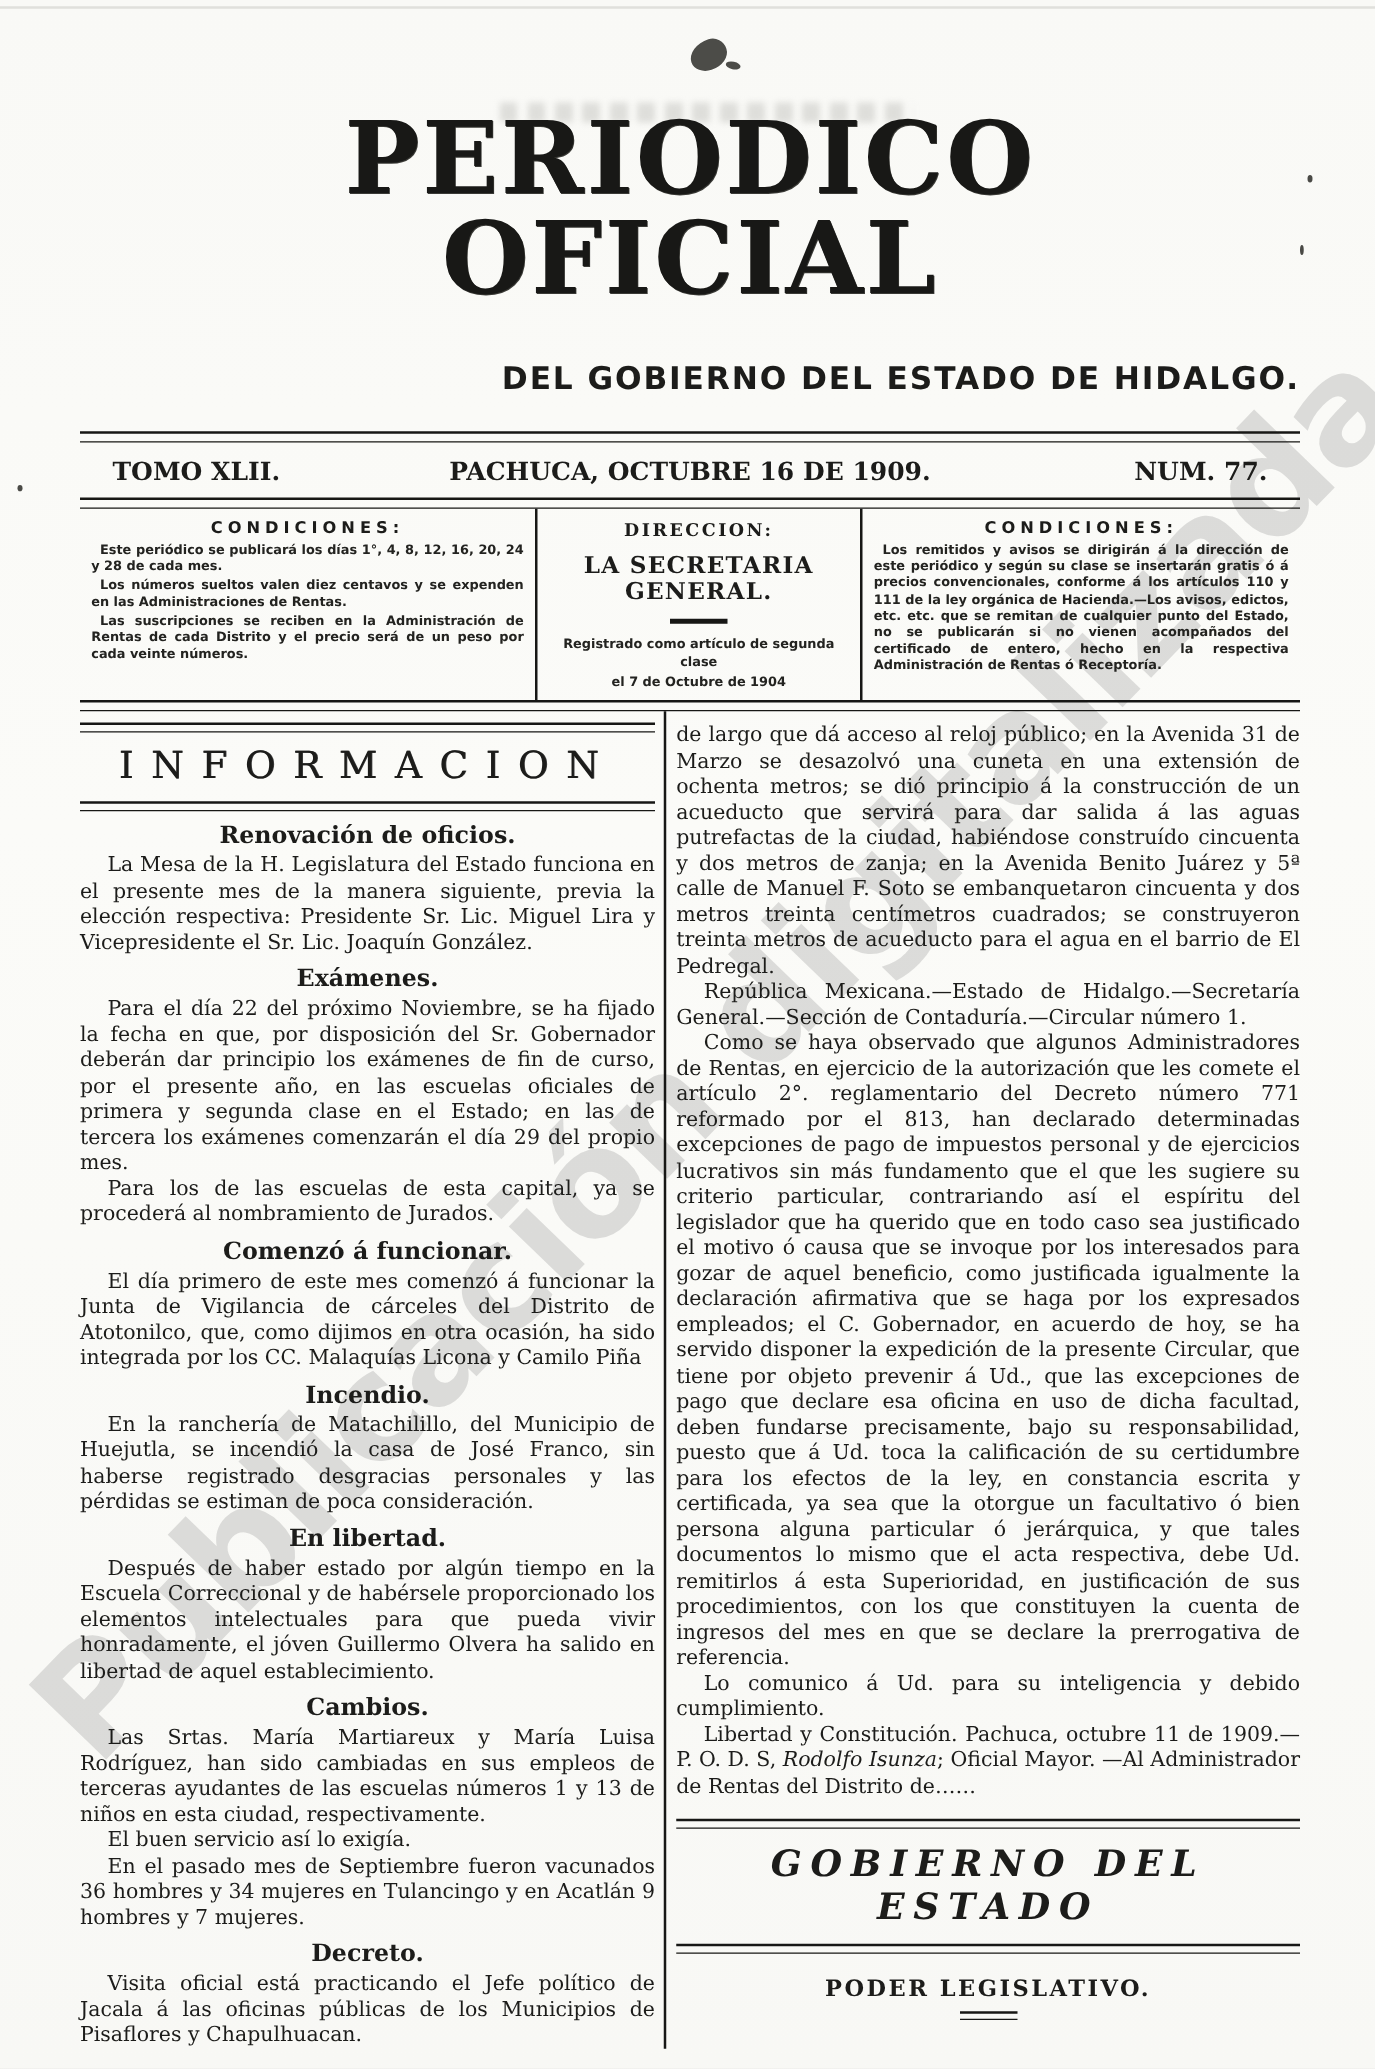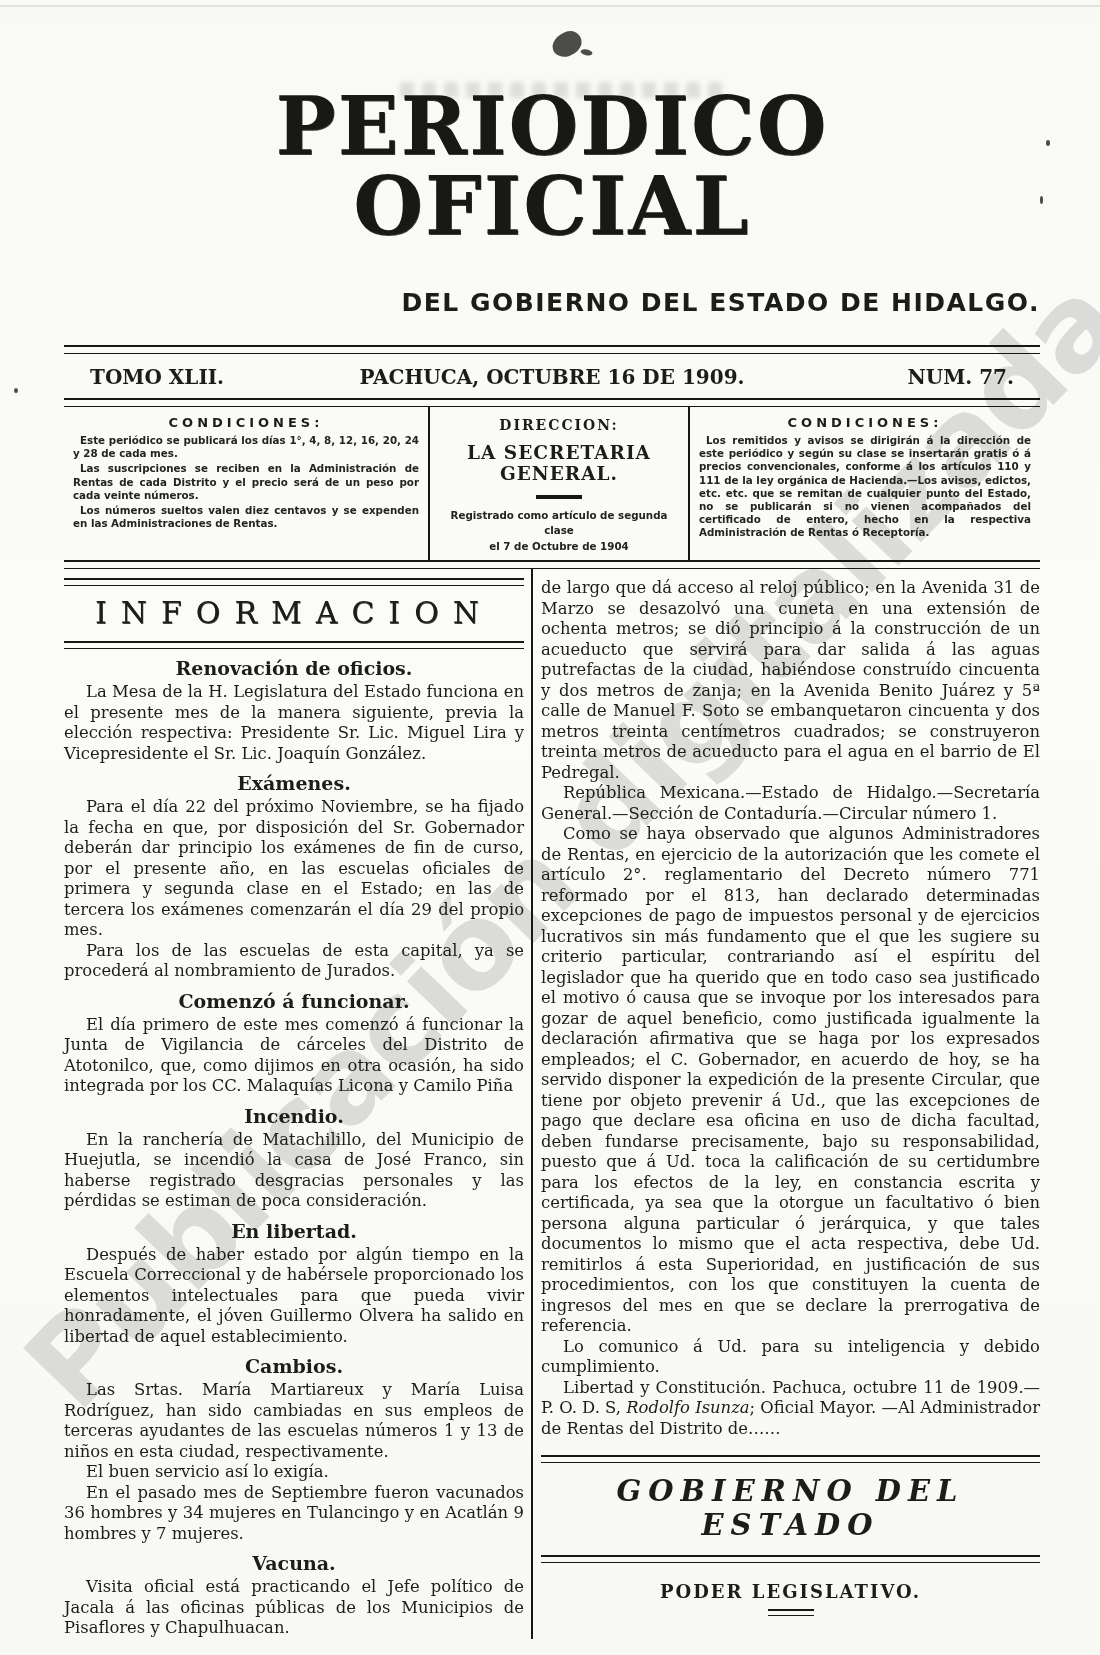--- a/index.html
+++ b/index.html
@@ -115,22 +115,22 @@
       <span class="dl-center">PACHUCA, OCTUBRE 16 DE 1909.</span>
       <span class="dl-right">NUM. 77.</span>
     </div>
 
     <div class="double-rule"></div>
 
     <div class="cond-row">
       <div class="cond-cell cond-left">
         <div class="cond-title">CONDICIONES:</div>
         <p class="cond-text">Este periódico se publicará los días 1°, 4, 8, 12, 16, 20, 24 y 28 de cada mes.</p>
+        <p class="cond-text">Los números sueltos valen diez centavos y se expenden en las Administraciones de Rentas.</p>
         <p class="cond-text">Las suscripciones se reciben en la Administración de Rentas de cada Distrito y el precio será de un peso por cada veinte números.</p>
-        <p class="cond-text">Los números sueltos valen diez centavos y se expenden en las Administraciones de Rentas.</p>
       </div>
       <div class="cond-cell cond-mid">
         <div class="dir-title">DIRECCION:</div>
         <div class="dir-name">LA SECRETARIA GENERAL.</div>
         <div class="dir-dash"></div>
         <div class="dir-note">Registrado como artículo de segunda clase</div>
         <div class="dir-note">el 7 de Octubre de 1904</div>
       </div>
       <div class="cond-cell cond-right">
         <div class="cond-title">CONDICIONES:</div>
@@ -179,21 +179,21 @@
           <h3 class="art-h">Cambios.</h3>
           <p>Las Srtas. María Martiareux y María Luisa Rodríguez, han sido cambiadas en sus empleos de terceras ayudantes de las escuelas números 1 y 13 de niños en esta ciudad, respectivamente.</p>
           <p>El buen servicio así lo exigía.</p>
         </article>
 
         <article>
           <p>En el pasado mes de Septiembre fueron vacunados 36 hombres y 34 mujeres en Tulancingo y en Acatlán 9 hombres y 7 mujeres.</p>
         </article>
 
         <article>
-          <h3 class="art-h">Vacuna.</h3>
+          <h3 class="art-h">Decreto.</h3>
           <p>Visita oficial está practicando el Jefe político de Jacala á las oficinas públicas de los Municipios de Pisaflores y Chapulhuacan.</p>
 
         </article>
 
       </section>
 
       <div class="col-divider"></div>
 
       <section class="col col-right">
         <p class="no-indent">de largo que dá acceso al reloj público; en la Avenida 31 de Marzo se desazolvó una cuneta en una extensión de ochenta metros; se dió principio á la construcción de un acueducto que servirá para dar salida á las aguas putrefactas de la ciudad, habiéndose construído cincuenta y dos metros de zanja; en la Avenida Benito Juárez y 5ª calle de Manuel F. Soto se embanquetaron cincuenta y dos metros treinta centímetros cuadrados; se construyeron treinta metros de acueducto para el agua en el barrio de El Pedregal.</p>

